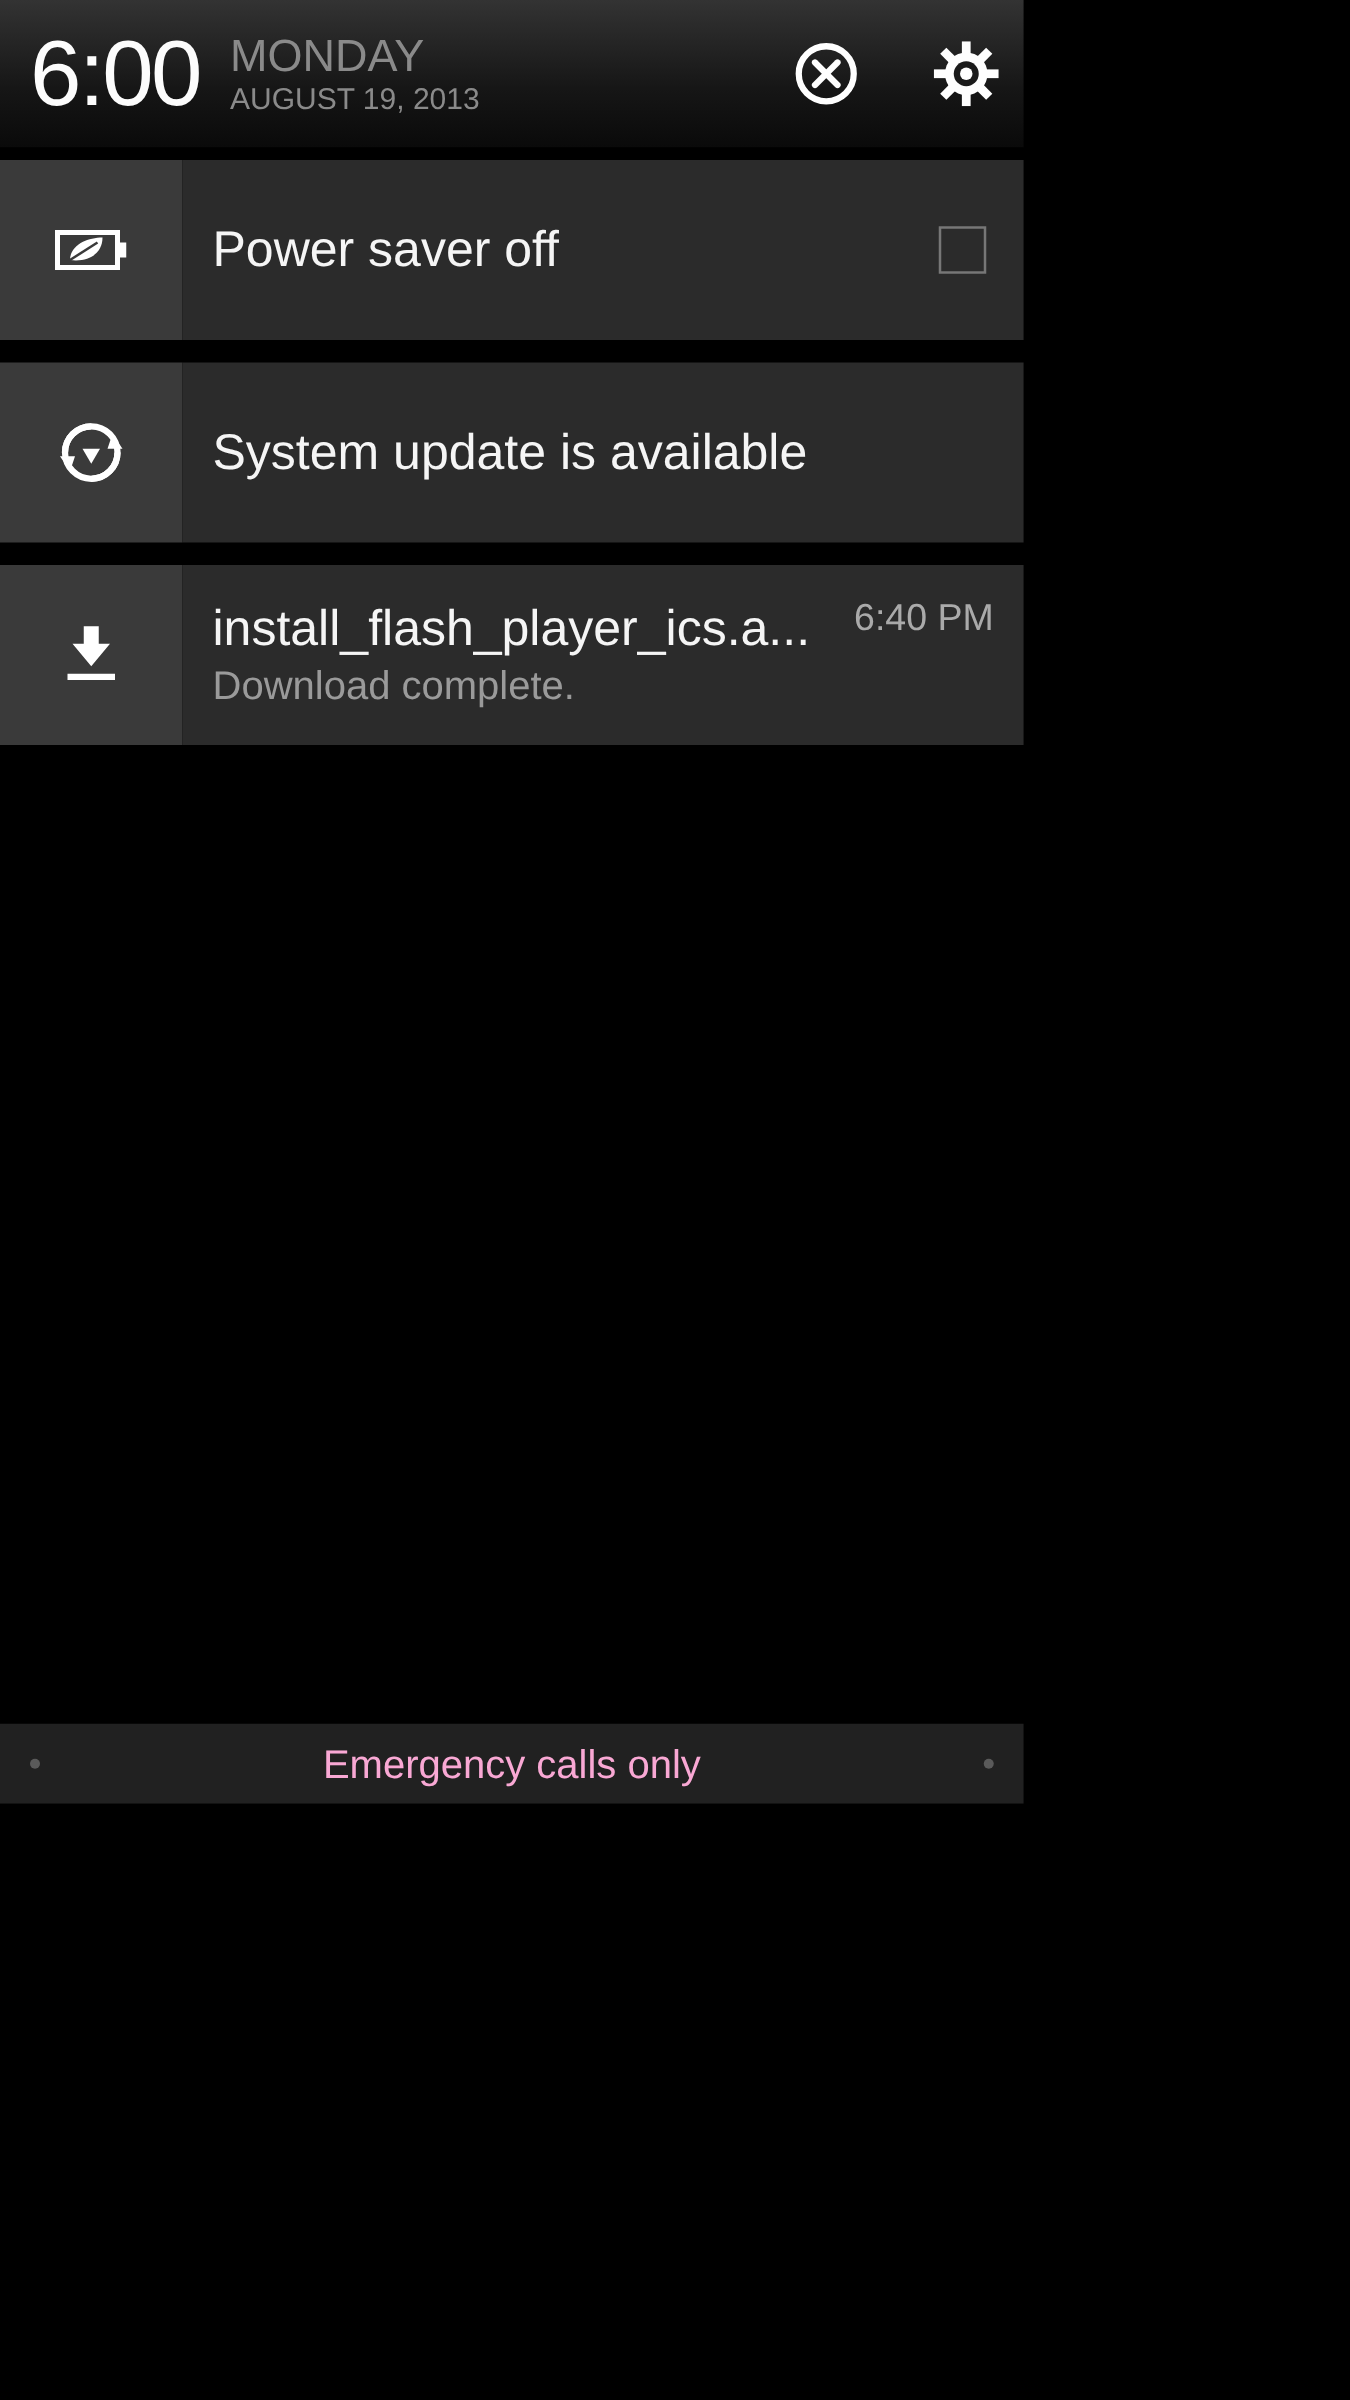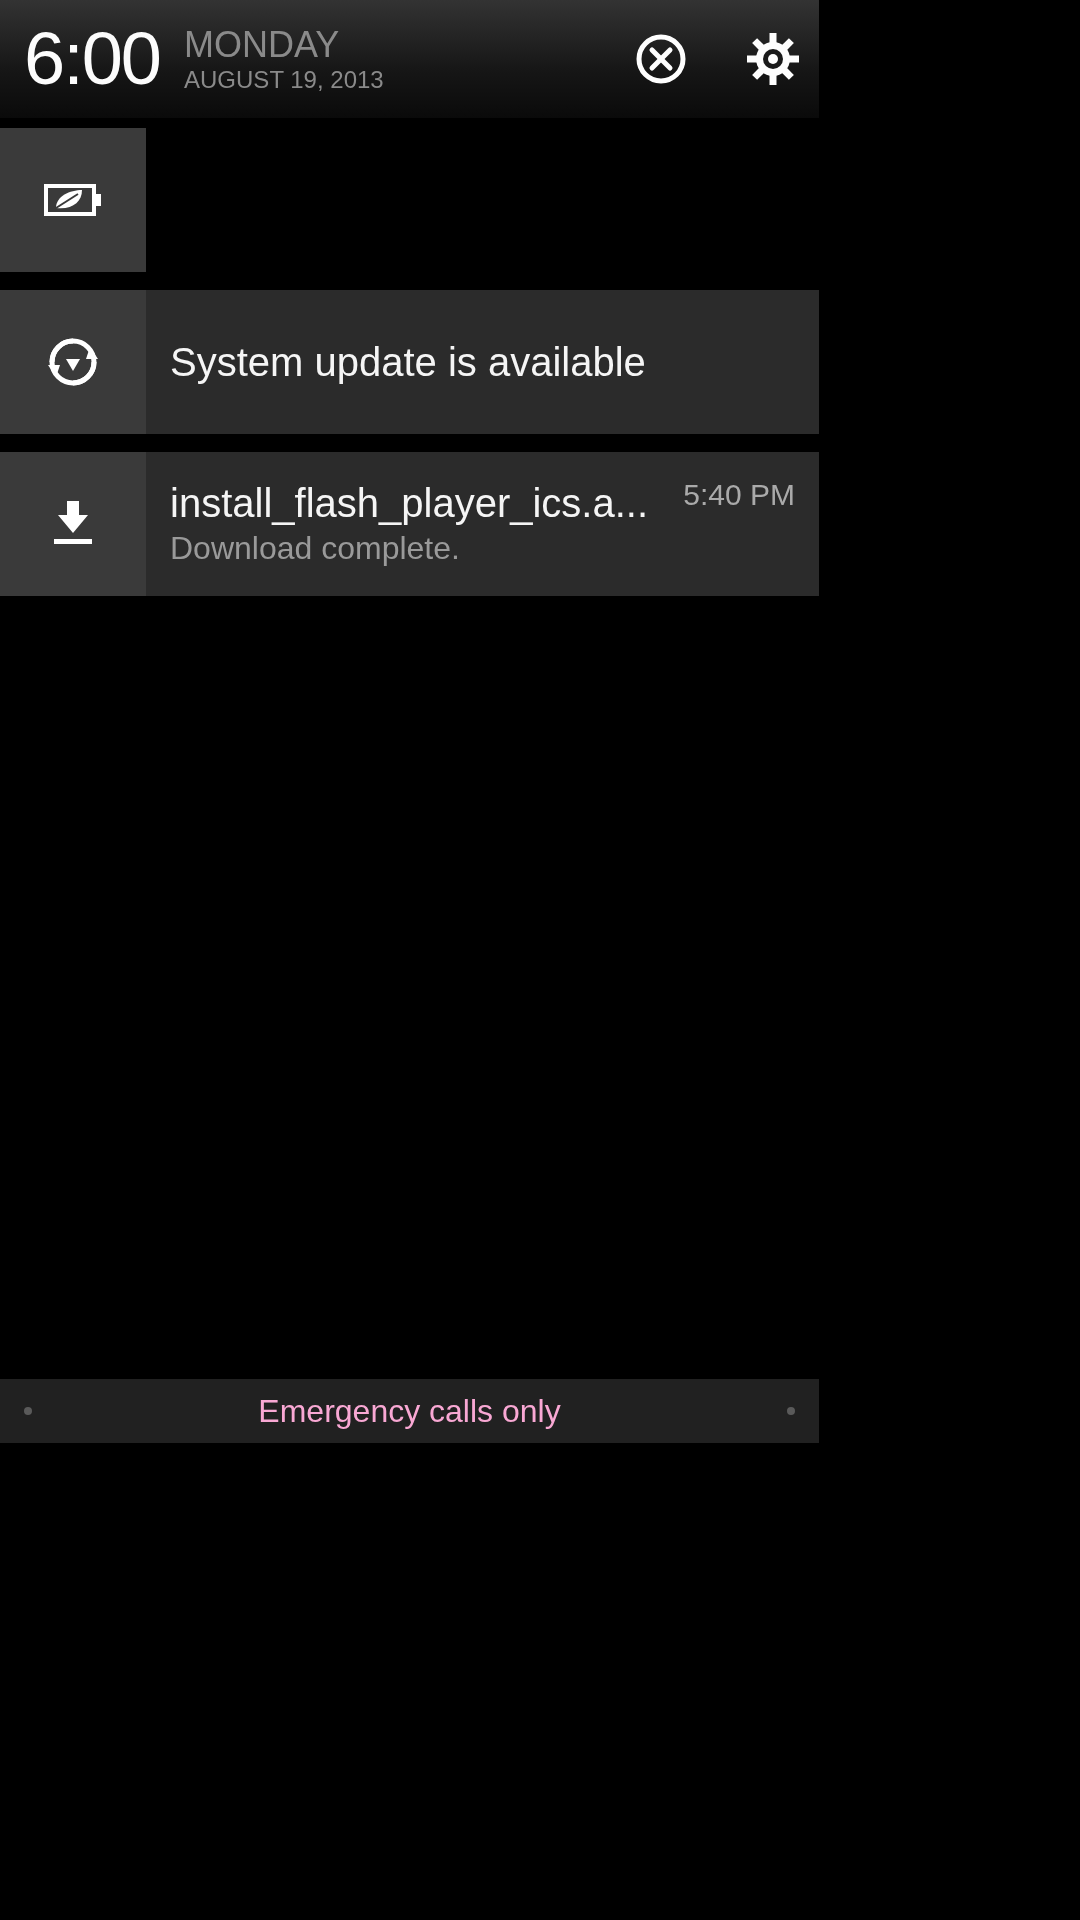--- a/index.html
+++ b/index.html
@@ -197,20 +197,26 @@
 
   <div class="toggle-row">
     <div class="notif-icon-cell">
       <svg width="62" height="40" viewBox="0 0 62 40">
         <rect x="4" y="6" width="48" height="28" fill="none" stroke="#fff" stroke-width="4"></rect>
         <rect x="52" y="14" width="7" height="12" fill="#fff"></rect>
         <path d="M14 28 C 14 16, 28 10, 40 10 C 40 22, 30 30, 14 28 Z" fill="#fff"></path>
         <line x1="14" y1="28" x2="36" y2="14" stroke="#3a3a3a" stroke-width="2"></line>
       </svg>
     </div>
+    <div class="notif-body">
+      <div class="notif-text">
+        <div class="notif-title">Power saver off</div>
+      </div>
+      <div class="checkbox"></div>
+    </div>
   </div>
 
   <div class="notif-row">
     <div class="notif-icon-cell">
       <svg width="54" height="54" viewBox="0 0 54 54">
         <path d="M 27 6 A 21 21 0 1 0 48 27" fill="none" stroke="#fff" stroke-width="5"></path>
         <path d="M 27 48 A 21 21 0 1 0 6 27" fill="none" stroke="#fff" stroke-width="5"></path>
         <polygon points="44,12 52,24 40,24" fill="#fff"></polygon>
         <polygon points="10,42 2,30 14,30" fill="#fff"></polygon>
         <polygon points="27,36 20,24 34,24" fill="#fff"></polygon>
@@ -228,21 +234,21 @@
       <svg width="54" height="54" viewBox="0 0 54 54">
         <polygon points="27,36 12,18 21,18 21,4 33,4 33,18 42,18" fill="#fff"></polygon>
         <rect x="8" y="42" width="38" height="5" fill="#fff"></rect>
       </svg>
     </div>
     <div class="notif-body">
       <div class="notif-text">
         <div class="notif-title">install_flash_player_ics.a...</div>
         <div class="notif-sub">Download complete.</div>
       </div>
-      <div class="notif-time">5:40 PM</div>
+      <div class="notif-time">6:40 PM</div>
     </div>
   </div>
 
 </div>
 
 <div class="footer">
   <div class="footer-dot left"></div>
   <div class="footer-text">Emergency calls only</div>
   <div class="footer-dot right"></div>
 </div>

